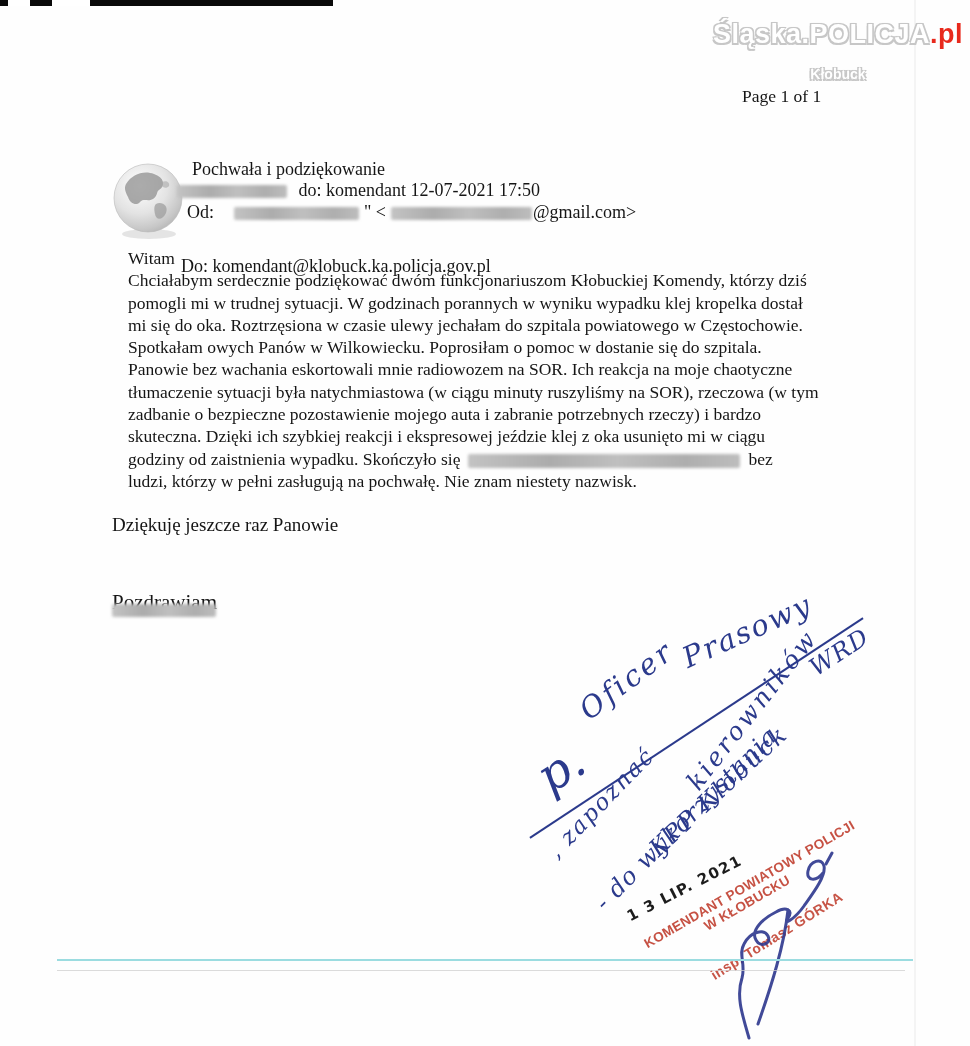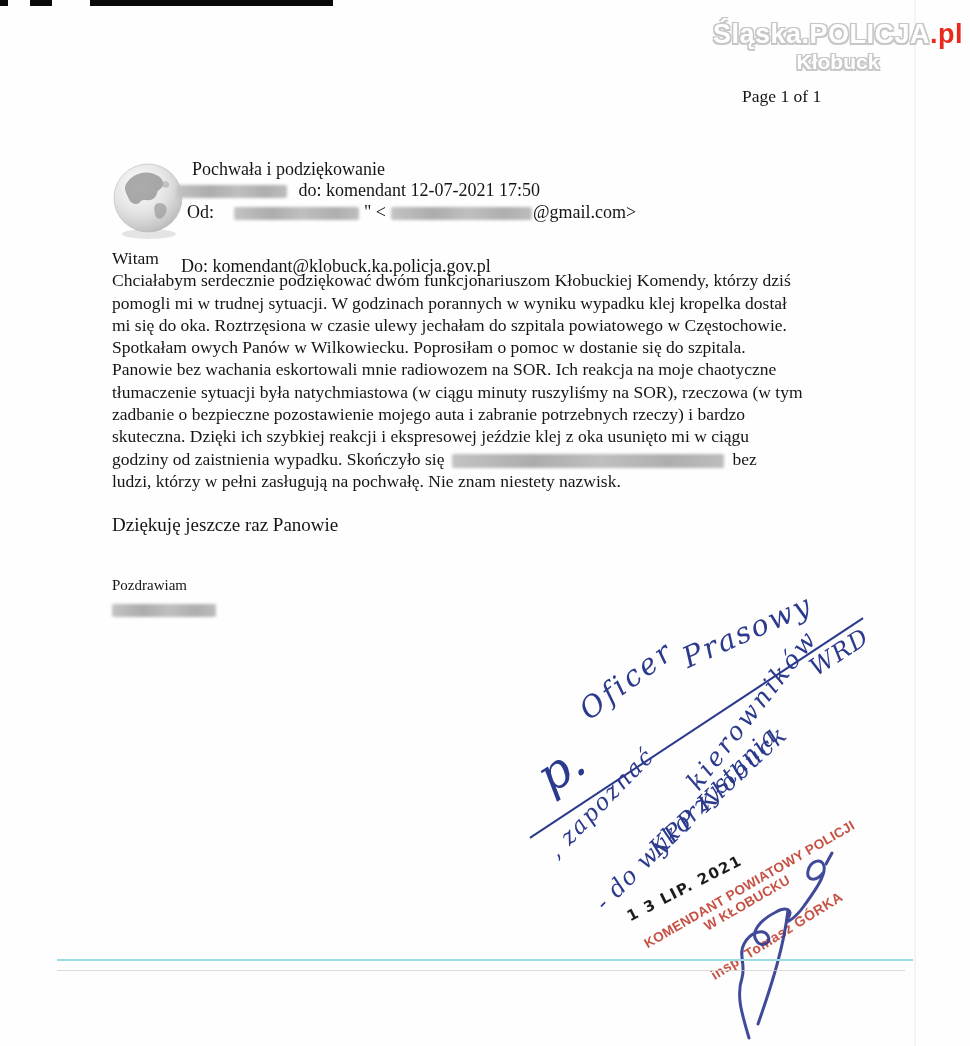--- a/index.html
+++ b/index.html
@@ -14,21 +14,21 @@
   .scan-edge{position:absolute;left:914px;top:0;width:2px;height:1046px;background:rgba(0,0,0,0.04);}
 
   
   .logo{position:absolute;right:7px;top:20px;text-align:right;
         font-family:"Liberation Sans",sans-serif;font-weight:bold;line-height:1.05;}
   .logo-outline{color:#ffffff;
         text-shadow:-1.5px -1.5px 0 #c7c7c7,1.5px -1.5px 0 #c7c7c7,-1.5px 1.5px 0 #c7c7c7,
                      1.5px 1.5px 0 #c7c7c7,0 0 2px #c0c0c0;text-align:center;}
   .logo-main{font-size:27px;letter-spacing:.5px;}
   .logo-tld{color:#e8291c;text-shadow:none;}
-  .logo-region{font-size:21px;margin-top:3px;}
+  .logo-region{font-size:14px;margin-top:19px;}
 
   .page-label{position:absolute;left:742px;top:86px;font-size:17.5px;}
 
   
   .globe{position:absolute;left:112px;top:162px;width:72px;height:78px;}
   .hdr{position:absolute;font-size:18px;white-space:nowrap;}
   .subject{left:192px;top:159px;}
   .meta-row{left:177px;top:180px;}
   .from-row{left:187px;top:202px;}
   .to-row{left:181px;top:224px;margin-top:32px;}
@@ -37,23 +37,23 @@
      background:linear-gradient(90deg,#c3c3c3,#acacac 30%,#bfbfbf 55%,#aeaeae 80%,#bdbdbd);
      filter:blur(1.6px);}
   .r-meta{width:110px;margin-right:7px;}
   .r-from-name{width:125px;margin:0 5px 0 20px;}
   .r-from-addr{width:141px;margin:0 1px 0 5px;}
   .r-body{width:272px;height:14px;margin:0 8px;}
   .r-sig{position:absolute;left:112px;top:604px;width:104px;}
 
   
   .body-text{position:absolute;left:112px;top:247px;width:740px;font-size:17.5px;line-height:22.3px;}
-  .bl{white-space:nowrap;height:22.3px;}
+  .bl{white-space:nowrap;height:22.3px;margin-left:16px;}
   .thanks{position:absolute;left:112px;top:514px;font-size:19px;}
-  .closing{position:absolute;left:112px;top:577px;font-size:15px;}
+  .closing{position:absolute;left:112px;top:590px;font-size:21px;}
 
   
   .hw{position:absolute;font-family:"DejaVu Serif",serif;font-style:italic;color:#2b3a8c;
       transform-origin:left center;white-space:nowrap;}
   .hw-p{left:541px;top:752px;font-size:48px;transform:rotate(-32deg);}
   .hw-oficer{left:583px;top:696px;font-size:29px;letter-spacing:3px;transform:rotate(-37deg);}
   .hw-prasowy{left:684px;top:642px;font-size:29px;letter-spacing:2px;transform:rotate(-24deg);}
   .hw-kierownikow{left:692px;top:772px;font-size:25px;letter-spacing:3px;transform:rotate(-52deg);}
   .hw-wrd{left:812px;top:656px;font-size:24px;letter-spacing:1px;transform:rotate(-33deg);}
   .hw-zapoznac{left:551px;top:841px;font-size:23px;letter-spacing:2px;transform:rotate(-46deg);}

